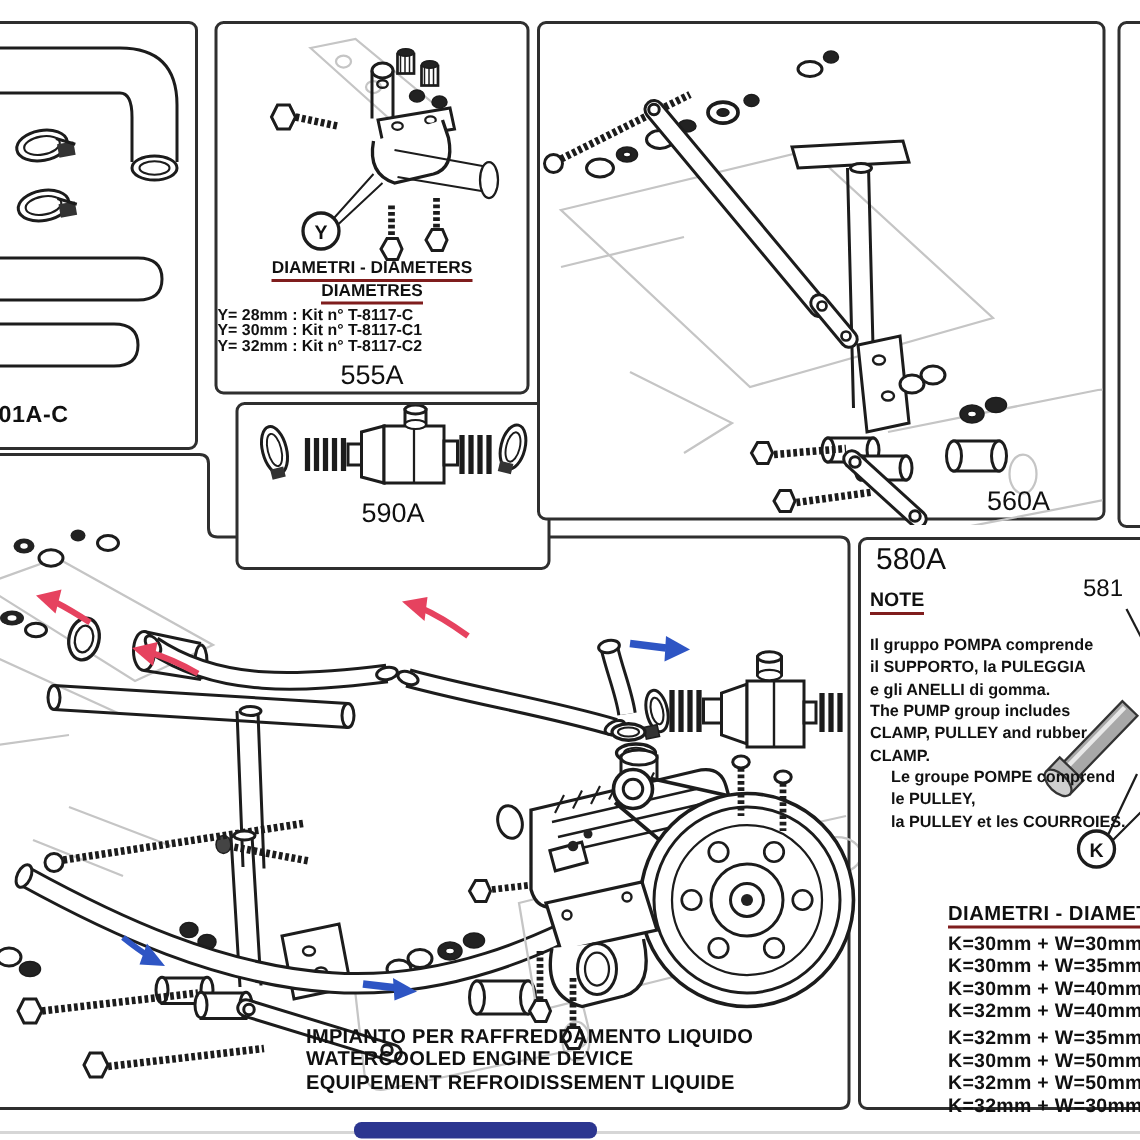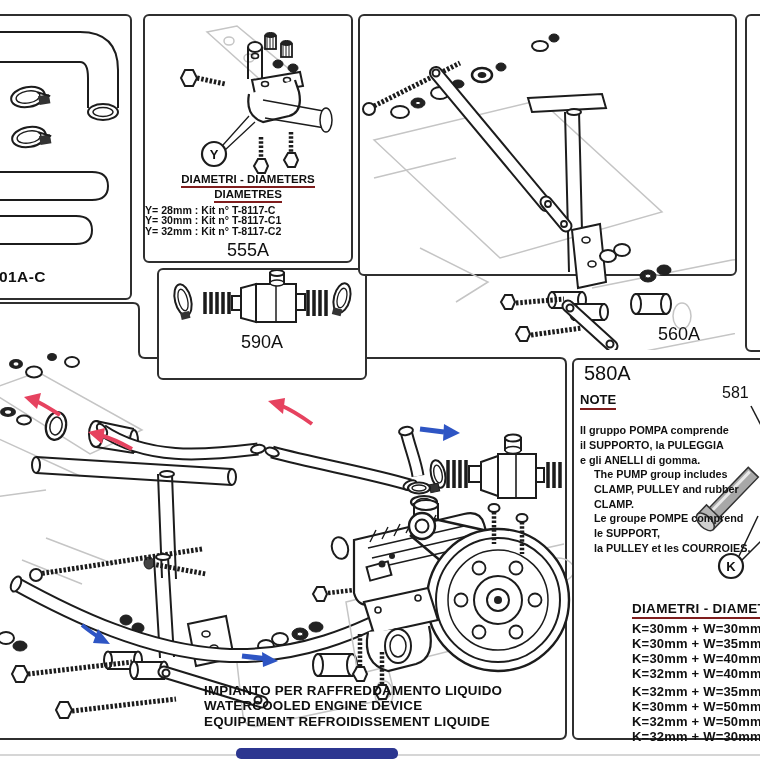--- a/index.html
+++ b/index.html
@@ -313,21 +313,21 @@
       <g transform="rotate(14 183 28)">
         <ellipse cx="183" cy="28" rx="8" ry="15" stroke-width="2"></ellipse>
           <ellipse cx="183" cy="28" rx="4.5" ry="10" stroke-width="1.3"></ellipse>
         <rect x="177" y="39" width="9" height="7" fill="#333" stroke="none"></rect>
       </g>
     </g>
   </svg>
   <div class="lbl ctr" style="top:62px;font-size:18px;font-weight:normal;">590A</div>
 </div>
 
-<div class="panel" style="left:358px;top:14px;width:379px;height:262px;">
+<div class="panel" style="left:358px;top:14px;width:379px;height:333px;">
   <svg width="375" height="334" viewBox="0 0 375 334">
     <g stroke="#c5c5c5" stroke-width="1.5" fill="none">
       <path d="M14,124 L180,84 L302,196 L140,242 Z"></path>
       <path d="M14,162 L96,142"></path>
       <path d="M60,232 L128,266 L96,286"></path>
       <path d="M232,272 L372,244 Q386,242 389,254 L398,300 Q400,312 388,315 L260,340"></path>
       <ellipse cx="322" cy="300" rx="9" ry="13"></ellipse>
     </g>
     <g stroke="#1c1c1c" fill="none">
       <circle cx="9" cy="93" r="6" stroke-width="2" fill="#fff"></circle>
@@ -403,28 +403,28 @@
   <div class="lbl" style="left:10px;top:2px;font-size:20px;font-weight:normal;">580A</div>
   <div class="lbl" style="left:148px;top:24px;font-size:16px;font-weight:normal;">581</div>
   <div class="lbl" style="left:6px;top:32px;font-size:13px;">
     <span class="u">NOTE</span>
   </div>
   <div style="position:absolute;left:6px;top:63px;">
     <div class="noteline">Il gruppo POMPA comprende</div>
     <div class="noteline">il SUPPORTO, la PULEGGIA</div>
     <div class="noteline">e gli ANELLI di gomma.</div>
   </div>
-  <div style="position:absolute;left:20px;top:107px;">
+  <div style="position:absolute;left:6px;top:107px;">
     <div class="noteline">The PUMP group includes</div>
     <div class="noteline">CLAMP, PULLEY and rubber</div>
     <div class="noteline">CLAMP.</div>
   </div>
   <div style="position:absolute;left:20px;top:151px;">
     <div class="noteline">Le groupe POMPE comprend</div>
-    <div class="noteline">le SUPPORT,</div>
+    <div class="noteline">le PULLEY,</div>
     <div class="noteline">la PULLEY et les COURROIES.</div>
   </div>
   <div class="lbl" style="left:58px;top:241px;font-size:13.5px;letter-spacing:.3px;">
     <span class="u">DIAMETRI - DIAMETERS</span>
   </div>
   <div style="position:absolute;left:58px;top:261px;">
     <div class="tblrow">K=30mm + W=30mm</div>
     <div class="tblrow">K=30mm + W=35mm</div>
     <div class="tblrow">K=30mm + W=40mm</div>
     <div class="tblrow">K=32mm + W=40mm</div>

